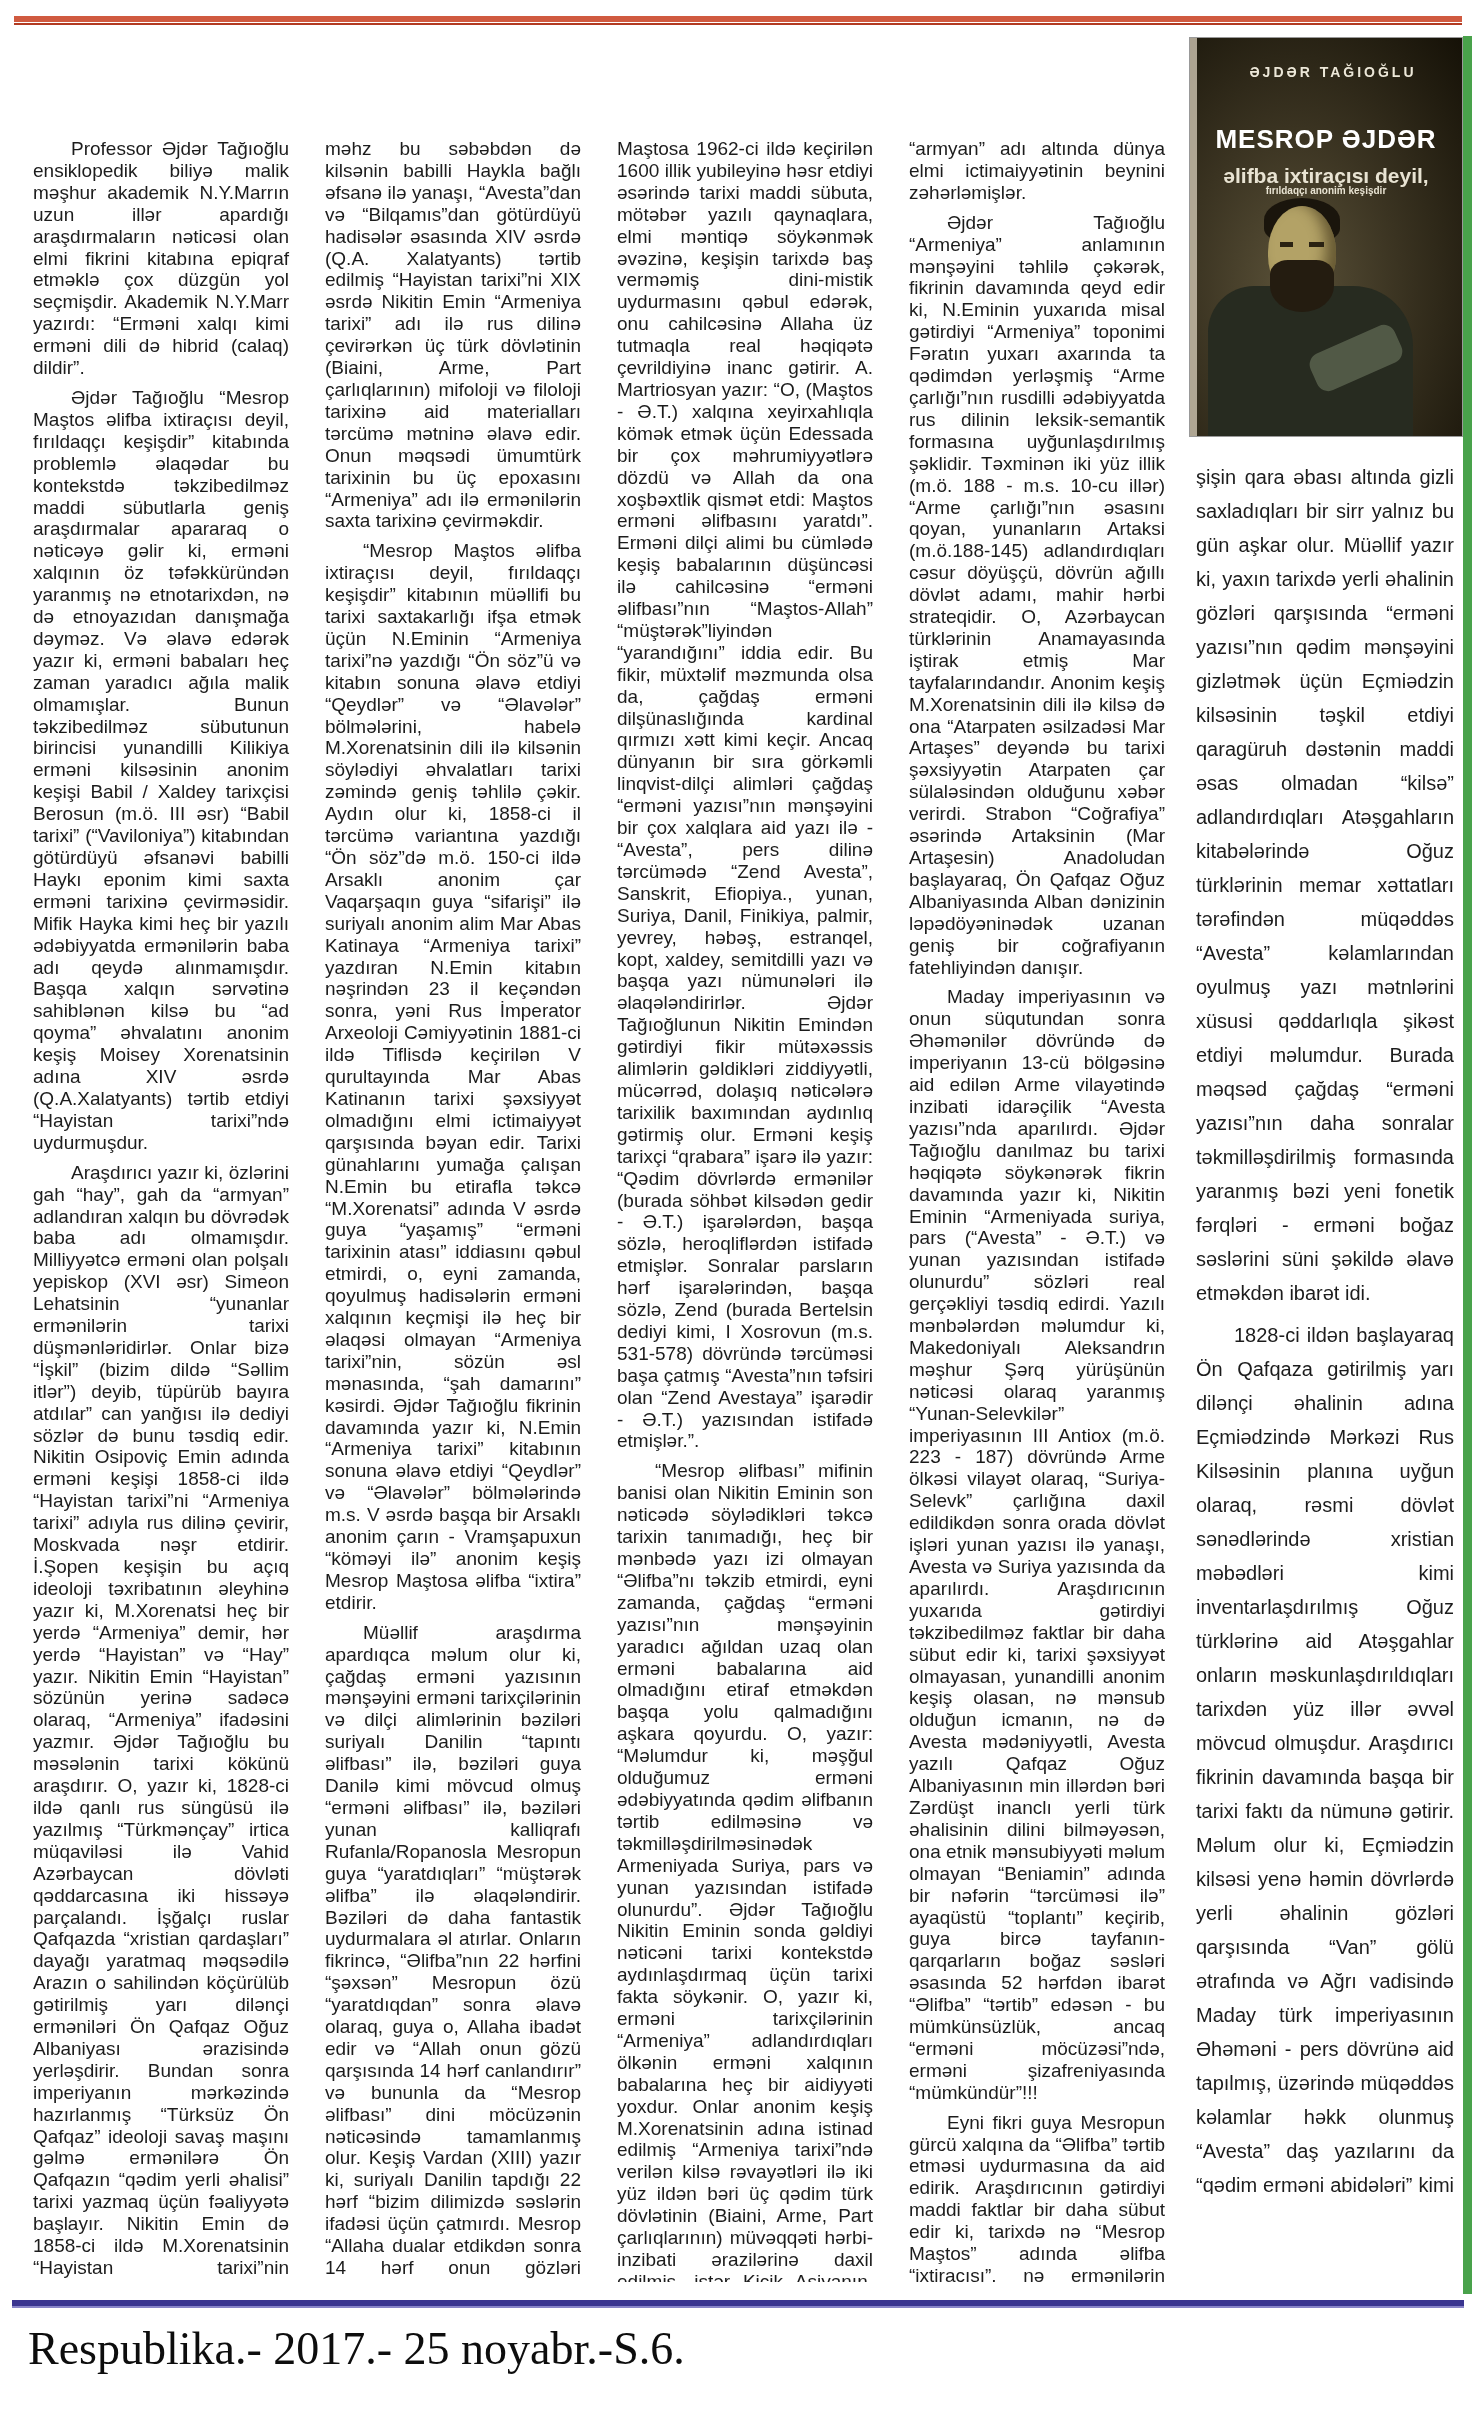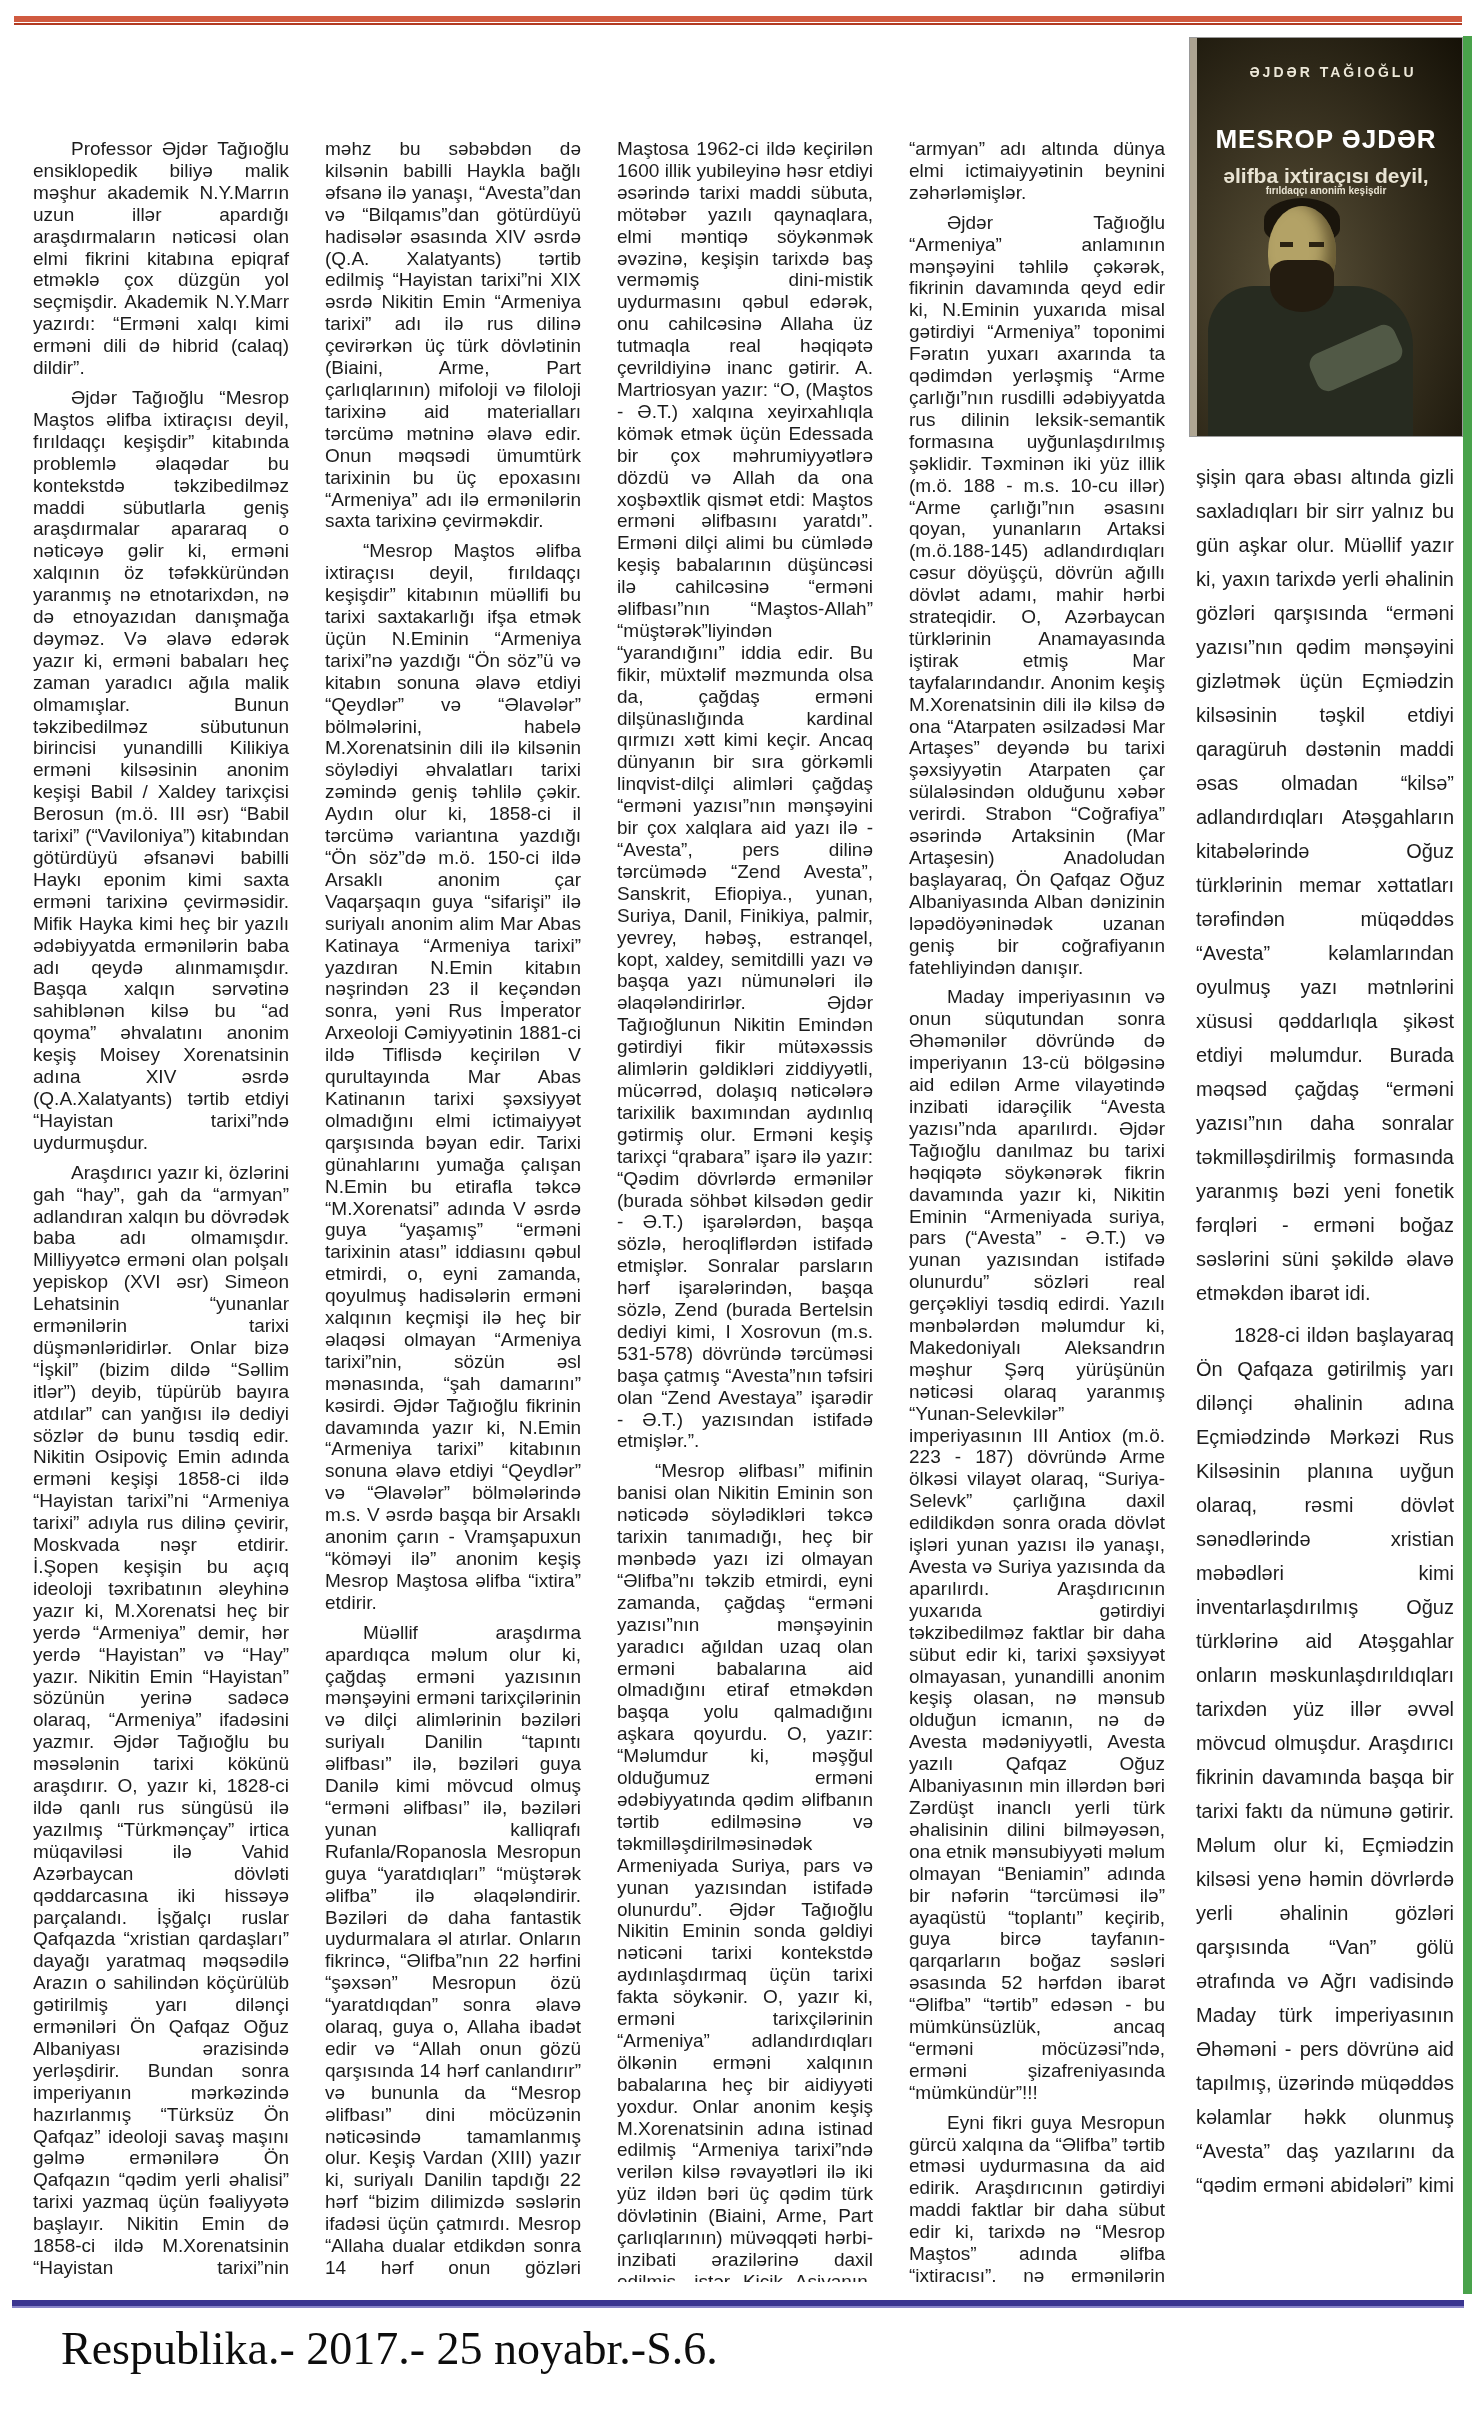--- a/index.html
+++ b/index.html
@@ -42,21 +42,21 @@
   .p-hair{position:absolute;left:74px;top:160px;width:76px;height:44px;background:#1a150c;
        border-radius:50% 50% 30% 30%;}
   .p-beard{position:absolute;left:80px;top:222px;width:64px;height:52px;background:#241c10;
        border-radius:28% 28% 50% 50%;}
   .p-eyes{position:absolute;left:90px;top:204px;width:44px;height:5px;
        background:linear-gradient(90deg,#2a2212 0 30%,transparent 30% 65%,#2a2212 65% 100%);}
   .edge-strip{position:absolute;left:1463px;top:36px;width:9px;height:2258px;background:#49a24b;}
   .footer-rule{position:absolute;left:12px;top:2300px;width:1452px;height:6px;
        background:#3a3590;border-bottom:2px solid #8884c8;}
   .footer-cite{position:absolute;left:28px;top:2322px;
-       font-family:"Liberation Serif",serif;font-size:46px;color:#0d0d0d;margin-left:33px;}
+       font-family:"Liberation Serif",serif;font-size:46px;color:#0d0d0d;}
 </style>
 </head>
 <body>
 
 <div class="page">
 
   <div class="top-rule"></div>
 
 
   <div class="cover">

